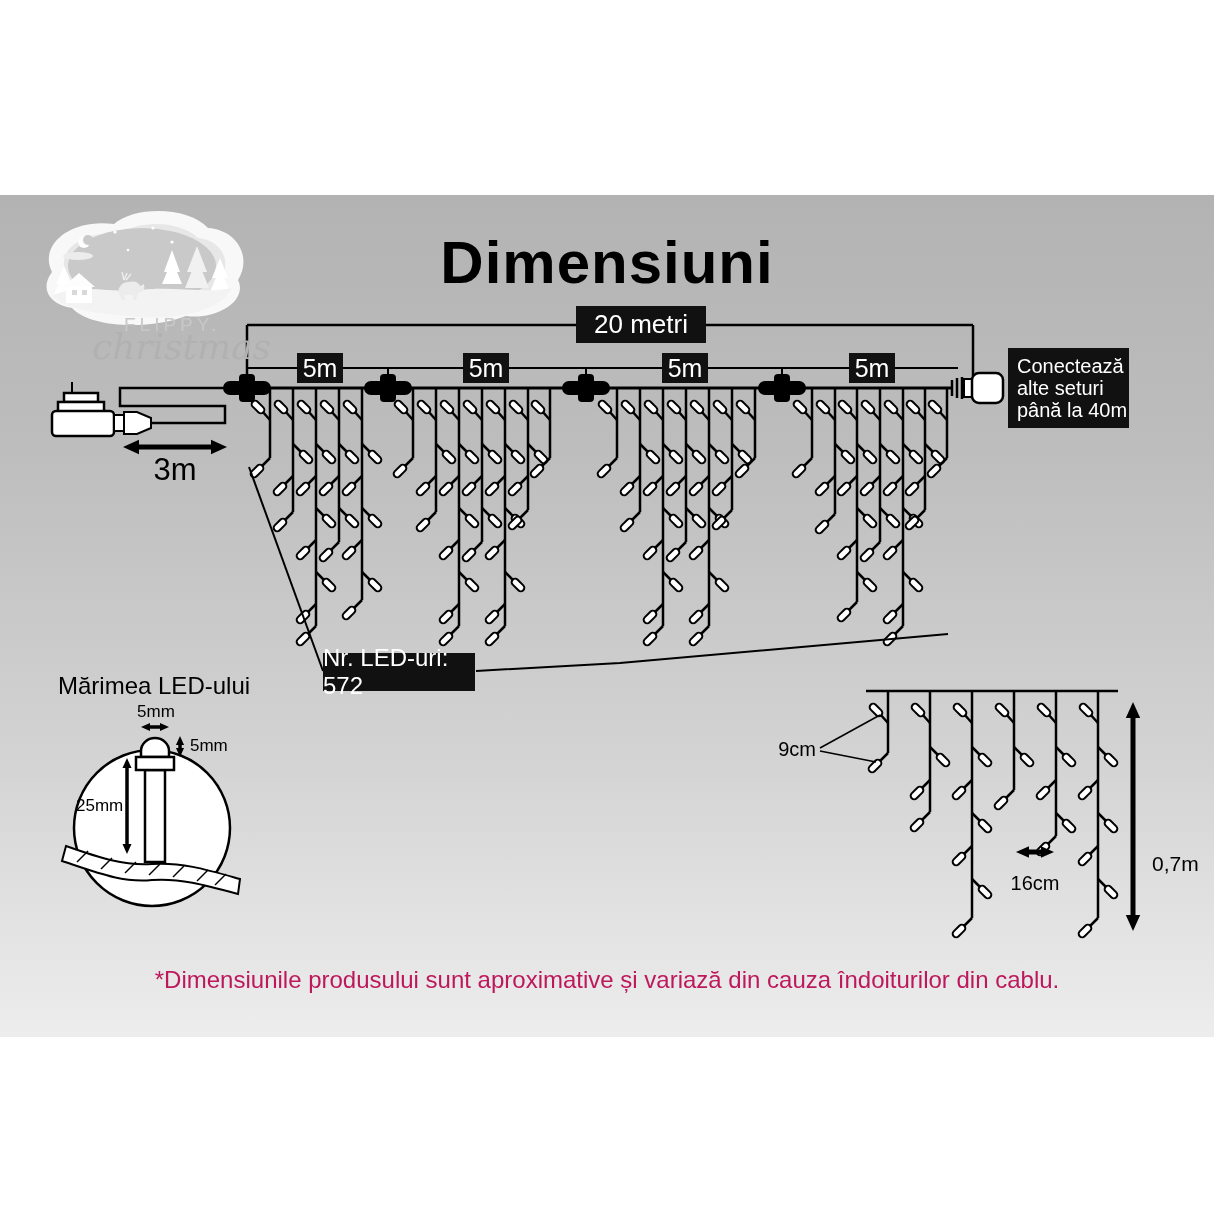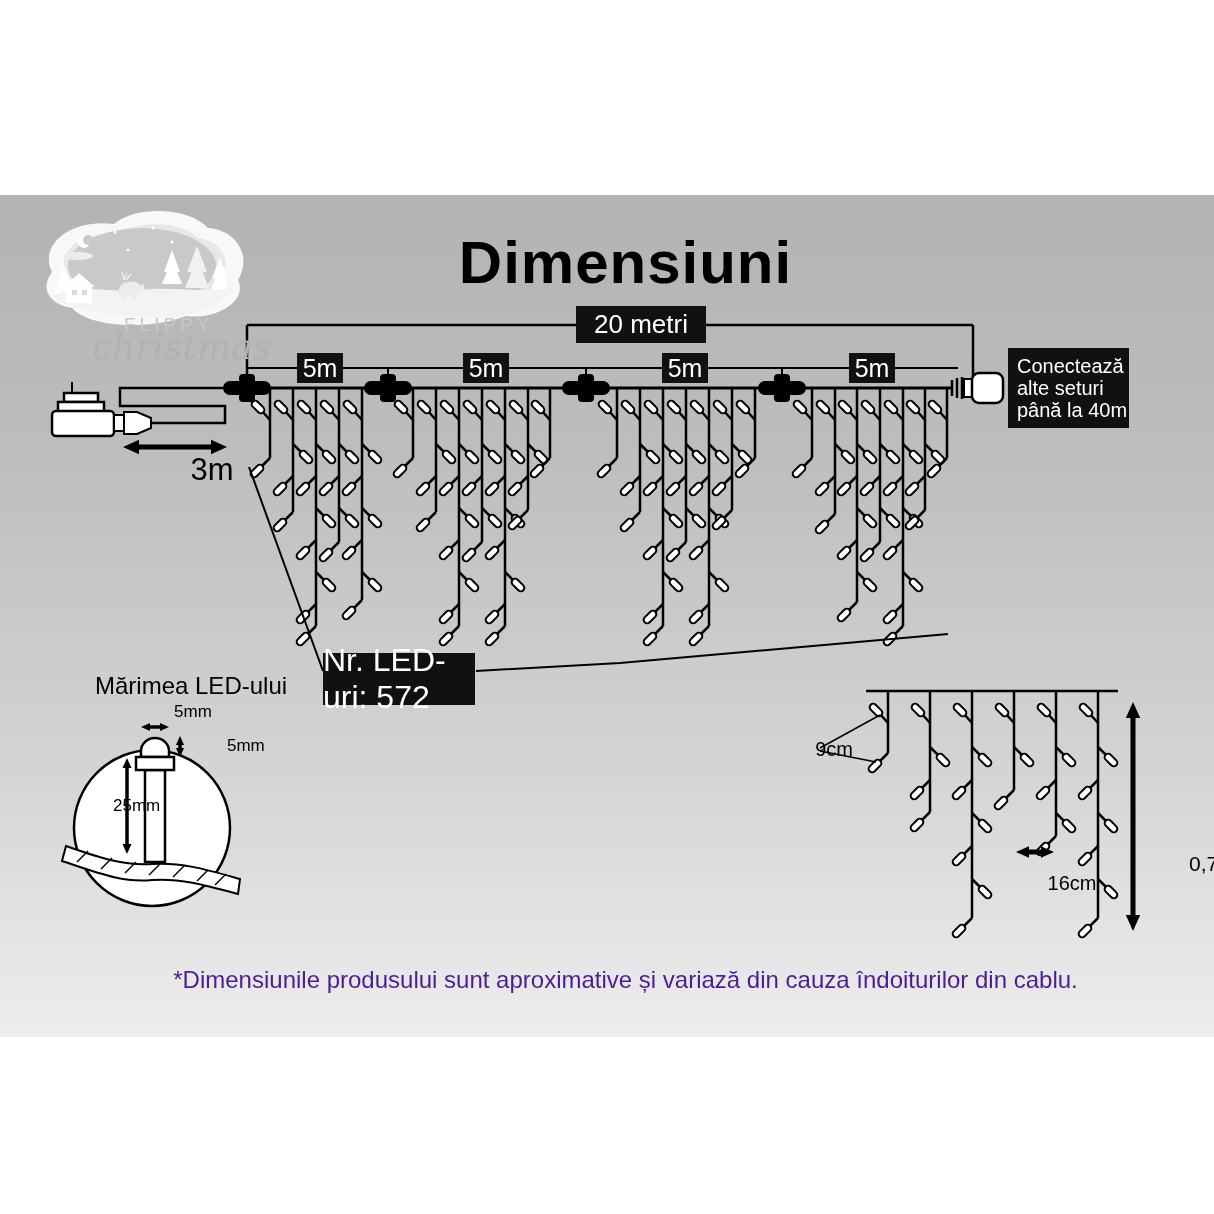--- a/index.html
+++ b/index.html
@@ -1,42 +1,42 @@
 <!DOCTYPE html>
 <html style="--label-bg: #111111; --label-text: #ffffff;"><head>
 <meta charset="utf-8">
 <style>
   html,body{margin:0;padding:0;background:#fff;}
   .canvas{position:relative;width:1214px;height:1214px;background:#ffffff;overflow:hidden;
           font-family:"Liberation Sans","DejaVu Sans",sans-serif;color:#000;}
   .stage{position:absolute;left:0;top:195px;width:1214px;height:842px;
          background:linear-gradient(180deg,#b3b3b3 0%,#bdbdbd 30%,#d4d4d4 68%,#ededed 100%);}
   #diagram{position:absolute;left:0;top:0;width:1214px;height:1214px;}
-  .lbl{position:absolute;white-space:nowrap;padding-left:37px;}
+  .lbl{position:absolute;white-space:nowrap;}
   .page-title{left:0;right:0;top:228px;text-align:center;font-size:60px;font-weight:bold;letter-spacing:1px;}
   .badge{position:absolute;background:var(--label-bg,#111);color:var(--label-text,#fff);
          display:flex;align-items:center;justify-content:center;}
   .badge.left{justify-content:flex-start;}
   .b-20m{left:576px;top:306px;width:130px;height:37px;font-size:26px;}
   .b-5m{width:46px;height:30px;top:353px;font-size:25px;}
   .b-conn{left:1008px;top:348px;width:121px;height:80px;font-size:20px;line-height:22px;
           white-space:pre-line;padding-left:9px;box-sizing:border-box;}
-  .b-nr{left:323px;top:653px;width:152px;height:52px;font-size:32px;}
+  .b-nr{left:323px;top:653px;width:152px;height:38px;font-size:24px;}
   .b-lednote{left:228px;top:805px;width:170px;height:62px;font-size:20px;line-height:27px;
              white-space:pre-line;padding-left:10px;box-sizing:border-box;}
   .t-3m{left:135px;top:452px;width:80px;text-align:center;font-size:31px;}
   .t-marimea{left:58px;top:672px;font-size:24px;}
   .t-spatiere{left:900px;top:642px;width:200px;text-align:center;font-size:26px;}
   .t-9cm{left:756px;top:738px;width:60px;text-align:right;font-size:20px;}
   .t-16cm{left:1004px;top:872px;width:62px;text-align:center;font-size:20px;}
   .t-07m{left:1152px;top:814px;font-size:21px;margin-top:38px;}
   .t-5mm-w{left:125px;top:702px;width:62px;text-align:center;font-size:17px;}
   .t-5mm-h{left:190px;top:736px;font-size:17px;}
   .t-25mm{left:76px;top:796px;width:46px;text-align:right;font-size:17px;}
-  .footnote{left:0;right:0;top:966px;text-align:center;font-size:24px;color:#4c1d95;}
+  .footnote{left:0;right:0;top:966px;text-align:center;font-size:24px;color:#be185d;}
   .logo{position:absolute;left:20px;top:200px;width:250px;height:175px;}
   .logo .brand{position:absolute;left:104px;top:114px;font-size:19px;letter-spacing:4px;color:#c8c8c8;}
   .logo .script{position:absolute;left:72px;top:126px;font-size:36px;font-style:italic;
                 font-family:"DejaVu Serif","Liberation Serif",serif;color:#b1b1b1;}
 </style>
 </head>
 <body>
 
 <div class="canvas">
   <div class="stage"></div>

